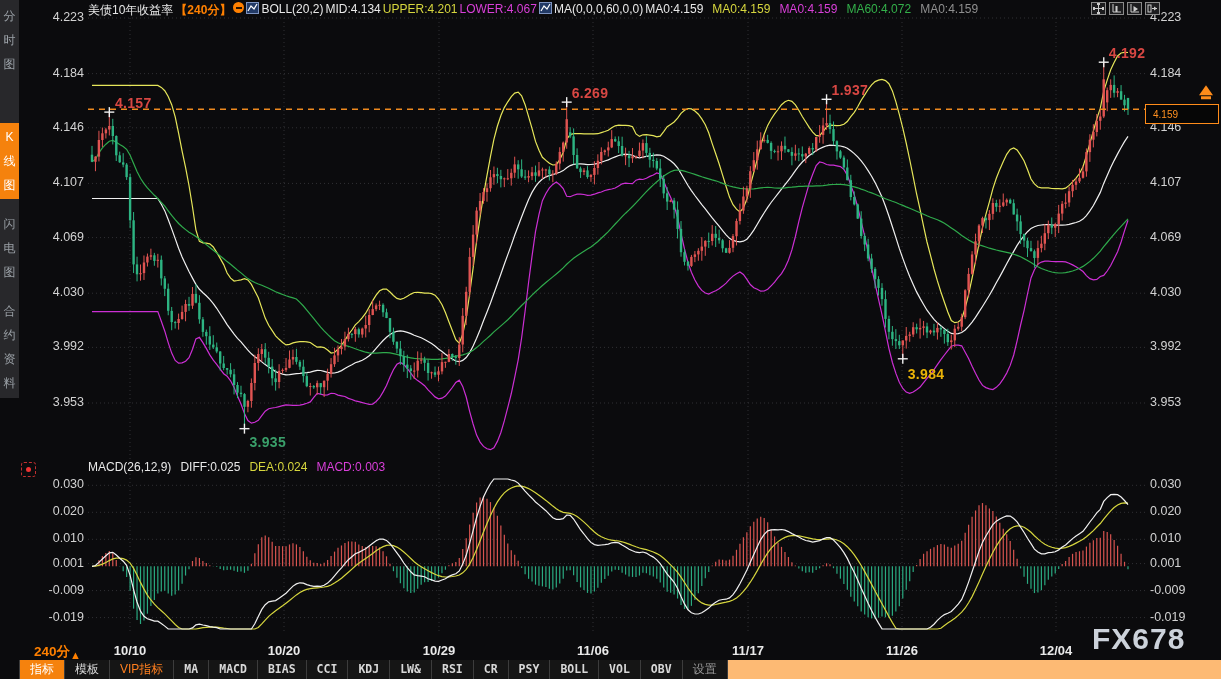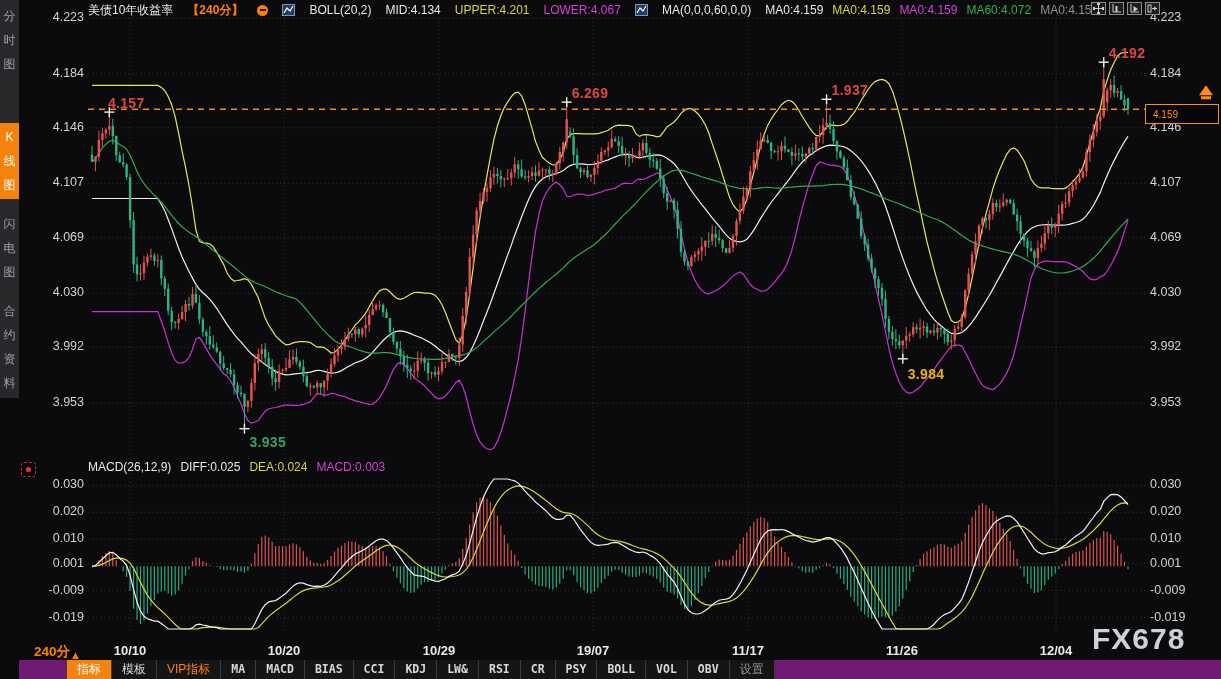--- a/index.html
+++ b/index.html
@@ -6,21 +6,21 @@
   #stage{position:relative;width:1221px;height:679px;background:#0b0b0d;overflow:hidden;
          font-family:"Liberation Sans","DejaVu Sans",sans-serif;}
   #chart-svg{position:absolute;left:0;top:0;z-index:1;}
   
   #sidebar{position:absolute;left:0;top:0;width:19px;height:679px;background:#0b0b0d;z-index:6;}
   #sidebar .strip{position:absolute;left:0;top:0;width:19px;height:398px;background:#28282b;}
   .side-tab{position:absolute;left:0;width:19px;text-align:center;font-size:12px;color:#9aa0a6;
             white-space:pre-line;line-height:24px;cursor:pointer;}
   .side-tab.active{background:#f5820d;color:#fff;}
   
-  #hdr{position:absolute;left:88px;top:2px;height:16px;display:flex;align-items:center;gap:14px;
+  #hdr{position:absolute;left:88px;top:2px;height:16px;display:flex;align-items:flex-start;gap:2px;
        font-size:12px;z-index:5;white-space:nowrap;}
   #hdr .t{color:#e8e8e8;}
   #hdr .per{color:#ff8000;font-weight:bold;}
   #hdr .yel{color:#d6d63e;} #hdr .mag{color:#d93fd9;}
   .circle-icon{display:inline-flex;width:11px;height:11px;border-radius:50%;background:#ff8000;
                align-items:center;justify-content:center;}
   .circle-icon i{display:block;width:6px;height:2px;background:#2a1400;}
   .mini-chart{display:inline-block;width:13px;height:12px;}
   #win-icons{position:absolute;left:1091px;top:2px;display:flex;gap:3px;z-index:5;}
   .wicon{width:15px;height:13px;background:#1d1d1f;border:1px solid #8a8a8a;box-sizing:border-box;
@@ -38,21 +38,21 @@
   #pulse-icon{position:absolute;left:21px;top:462px;width:13px;height:13px;border:1px dashed #c03030;
               border-radius:3px;z-index:5;display:flex;align-items:center;justify-content:center;}
   #pulse-icon i{display:block;width:5px;height:5px;border-radius:50%;background:#e33;}
   
   #price-box{position:absolute;left:1145px;width:74px;height:20px;border:1px solid #ff8c1a;background:#060606;
              color:#ff9020;font-size:10px;line-height:19px;padding-left:7px;box-sizing:border-box;z-index:5;}
   
   #period-cell{position:absolute;left:34px;top:643px;display:flex;gap:0;align-items:flex-end;z-index:5;}
   #period-cell .p{color:#ff8000;font-weight:bold;font-size:13.5px;}
   #period-cell .a{color:#ff8000;font-size:11px;}
-  #toolbar{position:absolute;left:19px;top:660px;right:0;height:19px;background:#701a75;display:flex;z-index:6;padding-left:47px;}
+  #toolbar{position:absolute;left:19px;top:660px;right:0;height:19px;background:#fdba74;display:flex;z-index:6;}
   .tbi{height:19px;line-height:19px;padding:0 10px;background:#151515;border-right:1px solid #3c3c3c;
        font-size:12px;color:#d8d8d8;cursor:pointer;white-space:nowrap;}
   .tbi:first-child{border-left:1px solid #3c3c3c;}
   .tbi.active{background:#f5820d;color:#fff;}
   .tbi.vip{color:#ff7f1f;text-align:right;}
   .tbi.code{font-family:"DejaVu Sans Mono","Liberation Mono",monospace;font-weight:bold;font-size:11.5px;}
   .tbi.dim{color:#979797;}
   #watermark{position:absolute;left:1092px;top:622px;font-size:30px;font-weight:600;color:#ccd2da;
              letter-spacing:1px;z-index:5;}
 </style>
@@ -1130,21 +1130,21 @@
       <div class="tbi code">RSI</div>
       <div class="tbi code">CR</div>
       <div class="tbi code">PSY</div>
       <div class="tbi code">BOLL</div>
       <div class="tbi code">VOL</div>
       <div class="tbi code">OBV</div>
       <div class="tbi dim">设置</div>
     </div>
   <div id="watermark">FX678</div>
 
-<div class="anno" style="left: 108px; top: 95.1111px; color: rgb(216, 71, 67);">4.157</div>
+<div class="anno" style="left: 115px; top: 95.1111px; color: rgb(216, 71, 67);">4.157</div>
     <div class="anno" style="left: 249.455px; top: 433.667px; color: rgb(58, 160, 106);">3.935</div>
     <div class="anno" style="left: 571.689px; top: 85.1296px; color: rgb(216, 71, 67);">6.269</div>
     <div class="anno" style="left: 831.555px; top: 82.2778px; color: rgb(216, 71, 67);">1.937</div>
     <div class="anno" style="left: 907.783px; top: 366px; color: #eab308;">3.984</div>
     <div class="anno" style="left: 1108.75px; top: 45.2037px; color: rgb(216, 71, 67);">4.192</div>
     <div class="ylab l" style="top: 10px;">4.223</div>
     <div class="ylab r" style="top: 10px;">4.223</div>
     <div class="ylab l" style="top: 65.6111px;">4.184</div>
     <div class="ylab r" style="top: 65.6111px;">4.184</div>
     <div class="ylab l" style="top: 119.796px;">4.146</div>
@@ -1167,17 +1167,17 @@
     <div class="ylab r" style="top: 531.3px;">0.010</div>
     <div class="ylab l" style="top: 555.6px;">0.001</div>
     <div class="ylab r" style="top: 555.6px;">0.001</div>
     <div class="ylab l" style="top: 582.6px;">-0.009</div>
     <div class="ylab r" style="top: 582.6px;">-0.009</div>
     <div class="ylab l" style="top: 609.6px;">-0.019</div>
     <div class="ylab r" style="top: 609.6px;">-0.019</div>
     <div class="date" style="left: 130px;">10/10</div>
     <div class="date" style="left: 284px;">10/20</div>
     <div class="date" style="left: 439px;">10/29</div>
-    <div class="date" style="left: 593px;">19/07</div>
+    <div class="date" style="left: 593px;">11/06</div>
     <div class="date" style="left: 748px;">11/17</div>
     <div class="date" style="left: 902px;">11/26</div>
     <div class="date" style="left: 1056px;">12/04</div>
   </div>
 
 </body></html>

